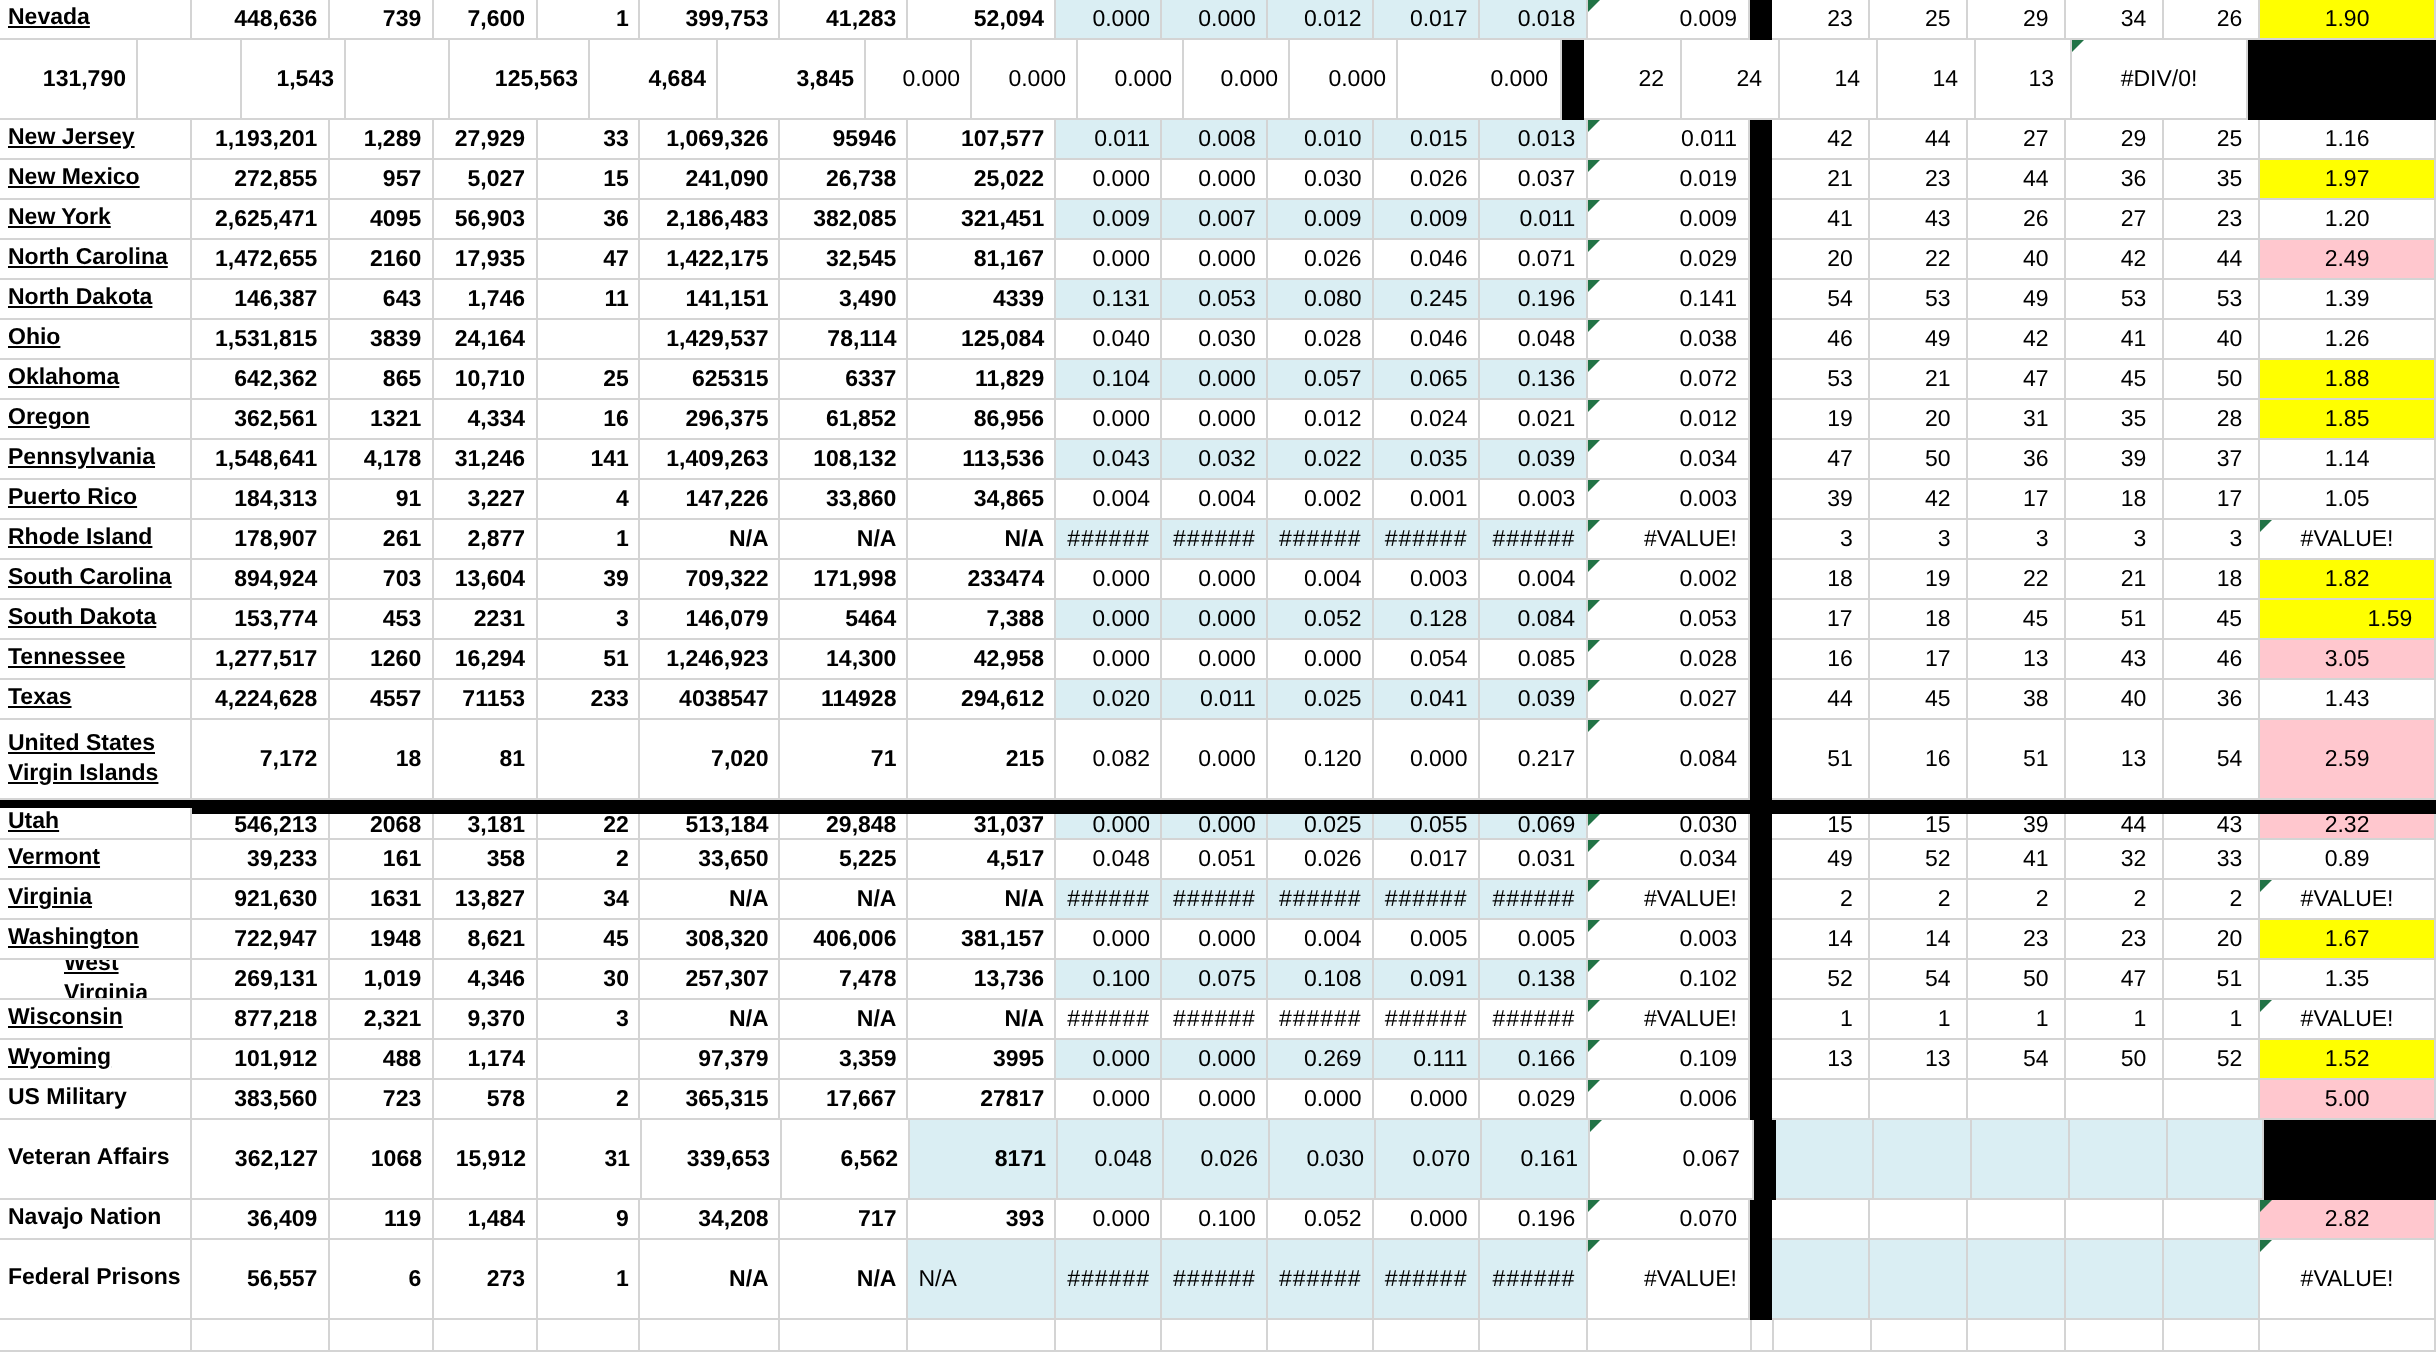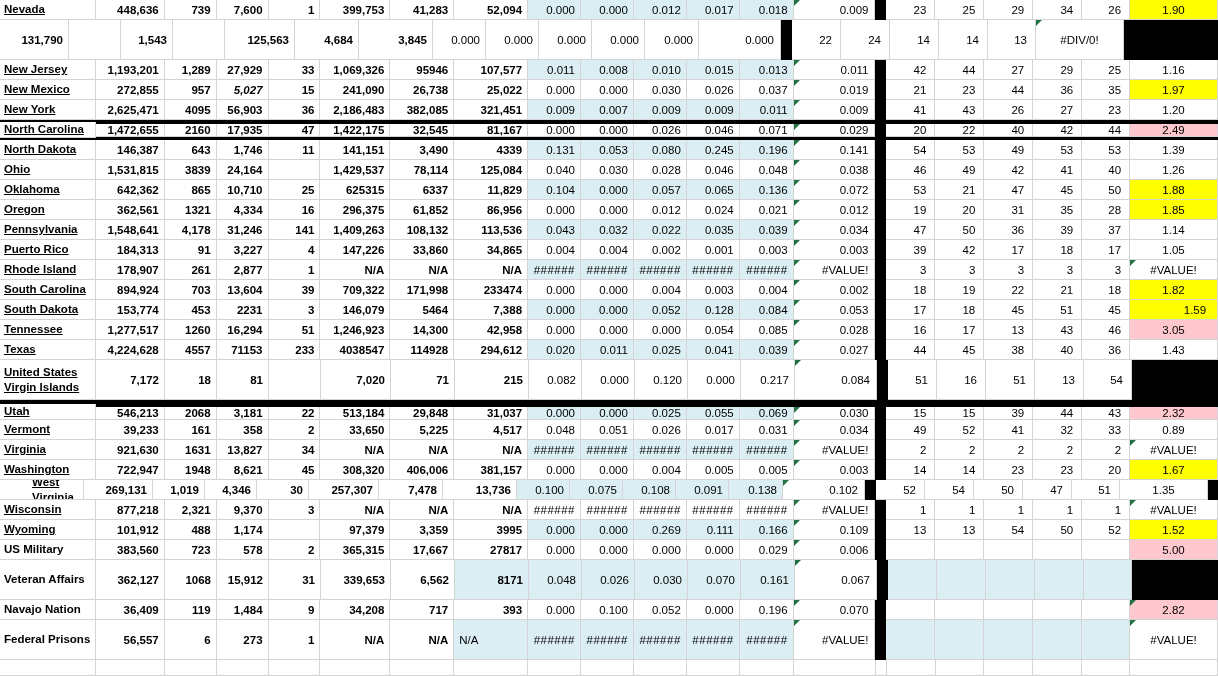--- a/index.html
+++ b/index.html
@@ -222,21 +222,21 @@
     <div class="row" style="height: 20px;">
       <div class="cell name link" style="width: 96px;">
         <span class="lbl">New Mexico</span>
       </div>
       <div class="cell num" style="width: 69px;">
         <span>272,855</span>
       </div>
       <div class="cell num" style="width: 52px;">
         <span>957</span>
       </div>
-      <div class="cell num" style="width: 52px; font-style: italic;">
+      <div class="cell num" style="width: 52px;">
         <span>5,027</span>
       </div>
       <div class="cell num" style="width: 52px;">
         <span>15</span>
       </div>
       <div class="cell num" style="width: 70px;">
         <span>241,090</span>
       </div>
       <div class="cell num" style="width: 64px;">
         <span>26,738</span>
@@ -340,21 +340,21 @@
       <div class="cell rank" style="width: 49px;">
         <span>27</span>
       </div>
       <div class="cell rank" style="width: 48px;">
         <span>23</span>
       </div>
       <div class="cell ratio" style="width: 88px;">
         <span>1.20</span>
       </div>
     </div>
-    <div class="row" style="height: 20px; align-items: center;">
+    <div class="row" style="height: 20px;">
       <div class="cell name link" style="width: 96px;">
         <span class="lbl">North Carolina</span>
       </div>
       <div class="cell num" style="width: 69px;">
         <span>1,472,655</span>
       </div>
       <div class="cell num" style="width: 52px;">
         <span>2160</span>
       </div>
       <div class="cell num" style="width: 52px;">
@@ -1169,20 +1169,23 @@
       </div>
       <div class="cell rank" style="width: 49px;">
         <span>51</span>
       </div>
       <div class="cell rank" style="width: 49px;">
         <span>13</span>
       </div>
       <div class="cell rank" style="width: 48px;">
         <span>54</span>
       </div>
+      <div class="cell ratio bg-pink" style="width: 88px;">
+        <span>2.59</span>
+      </div>
     </div>
     <div class="row" style="height: 20px; align-items: flex-end;">
       <div class="cell name link" style="width: 96px;">
         <span class="lbl">Utah</span>
       </div>
       <div class="cell num" style="width: 69px;">
         <span>546,213</span>
       </div>
       <div class="cell num" style="width: 52px;">
         <span>2068</span>
@@ -1428,21 +1431,21 @@
         <span>23</span>
       </div>
       <div class="cell rank" style="width: 48px;">
         <span>20</span>
       </div>
       <div class="cell ratio bg-yellow" style="width: 88px;">
         <span>1.67</span>
       </div>
     </div>
     <div class="row" style="height: 20px;">
-      <div class="cell name link" style="width: 84px; padding-left: 32px;">
+      <div class="cell name link" style="width: 96px; padding-left: 32px;">
         <span class="lbl">West Virginia</span>
       </div>
       <div class="cell num" style="width: 69px;">
         <span>269,131</span>
       </div>
       <div class="cell num" style="width: 52px;">
         <span>1,019</span>
       </div>
       <div class="cell num" style="width: 52px;">
         <span>4,346</span>

